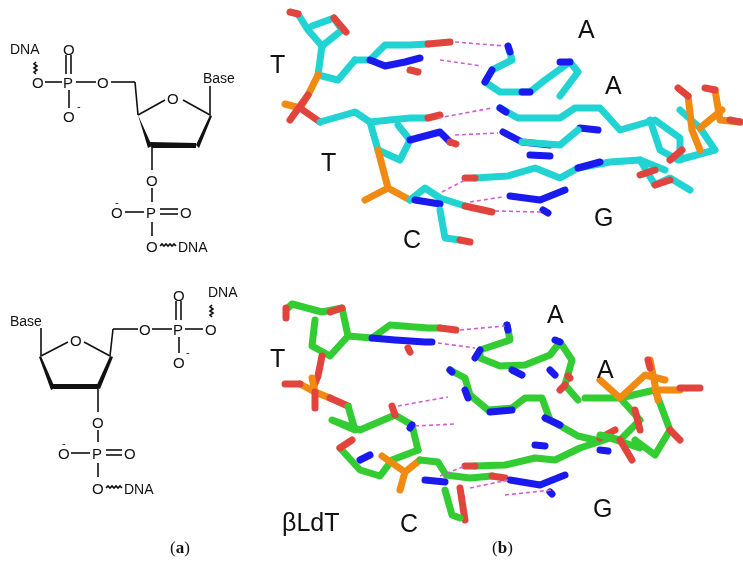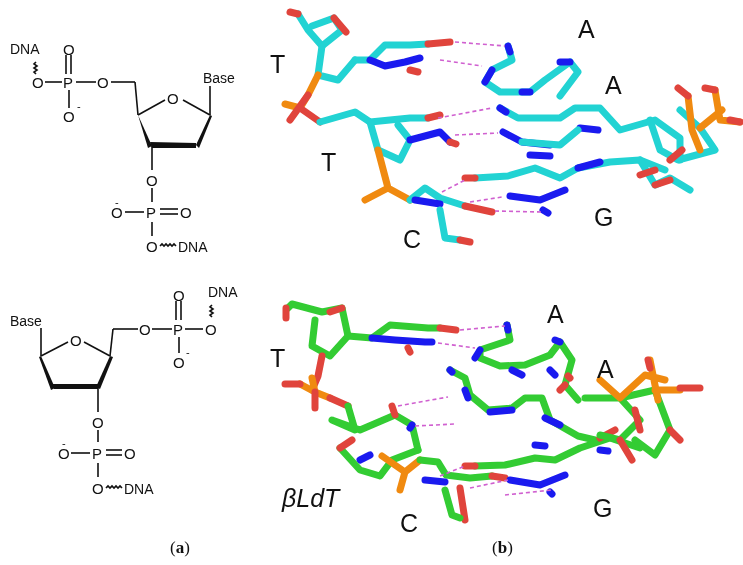--- a/index.html
+++ b/index.html
@@ -212,21 +212,21 @@
       <line x1="200" y1="50" x2="245" y2="46"></line>
       <line x1="178" y1="63" x2="215" y2="68"></line>
       <line x1="138" y1="126" x2="188" y2="117"></line>
       <line x1="155" y1="146" x2="195" y2="144"></line>
       <line x1="180" y1="196" x2="205" y2="186"></line>
       <line x1="210" y1="208" x2="248" y2="200"></line>
       <line x1="245" y1="215" x2="292" y2="210"></line>
     </g>
   </svg>
   <div class="lbl" style="left:10px;top:346px;">T</div>
-  <div class="lbl" style="left:22px;top:486px;font-style:italic;">βLdT</div>
+  <div class="lbl" style="left:22px;top:510px;">βLdT</div>
   <div class="lbl" style="left:140px;top:511px;">C</div>
   <div class="lbl" style="left:287px;top:302px;">A</div>
   <div class="lbl" style="left:337px;top:357px;">A</div>
   <div class="lbl" style="left:333px;top:496px;">G</div>
 
   <div class="cap" style="left:232px;top:538px;">
     <span>(</span><b>b</b><span>)</span>
   </div>
 </div>
 

